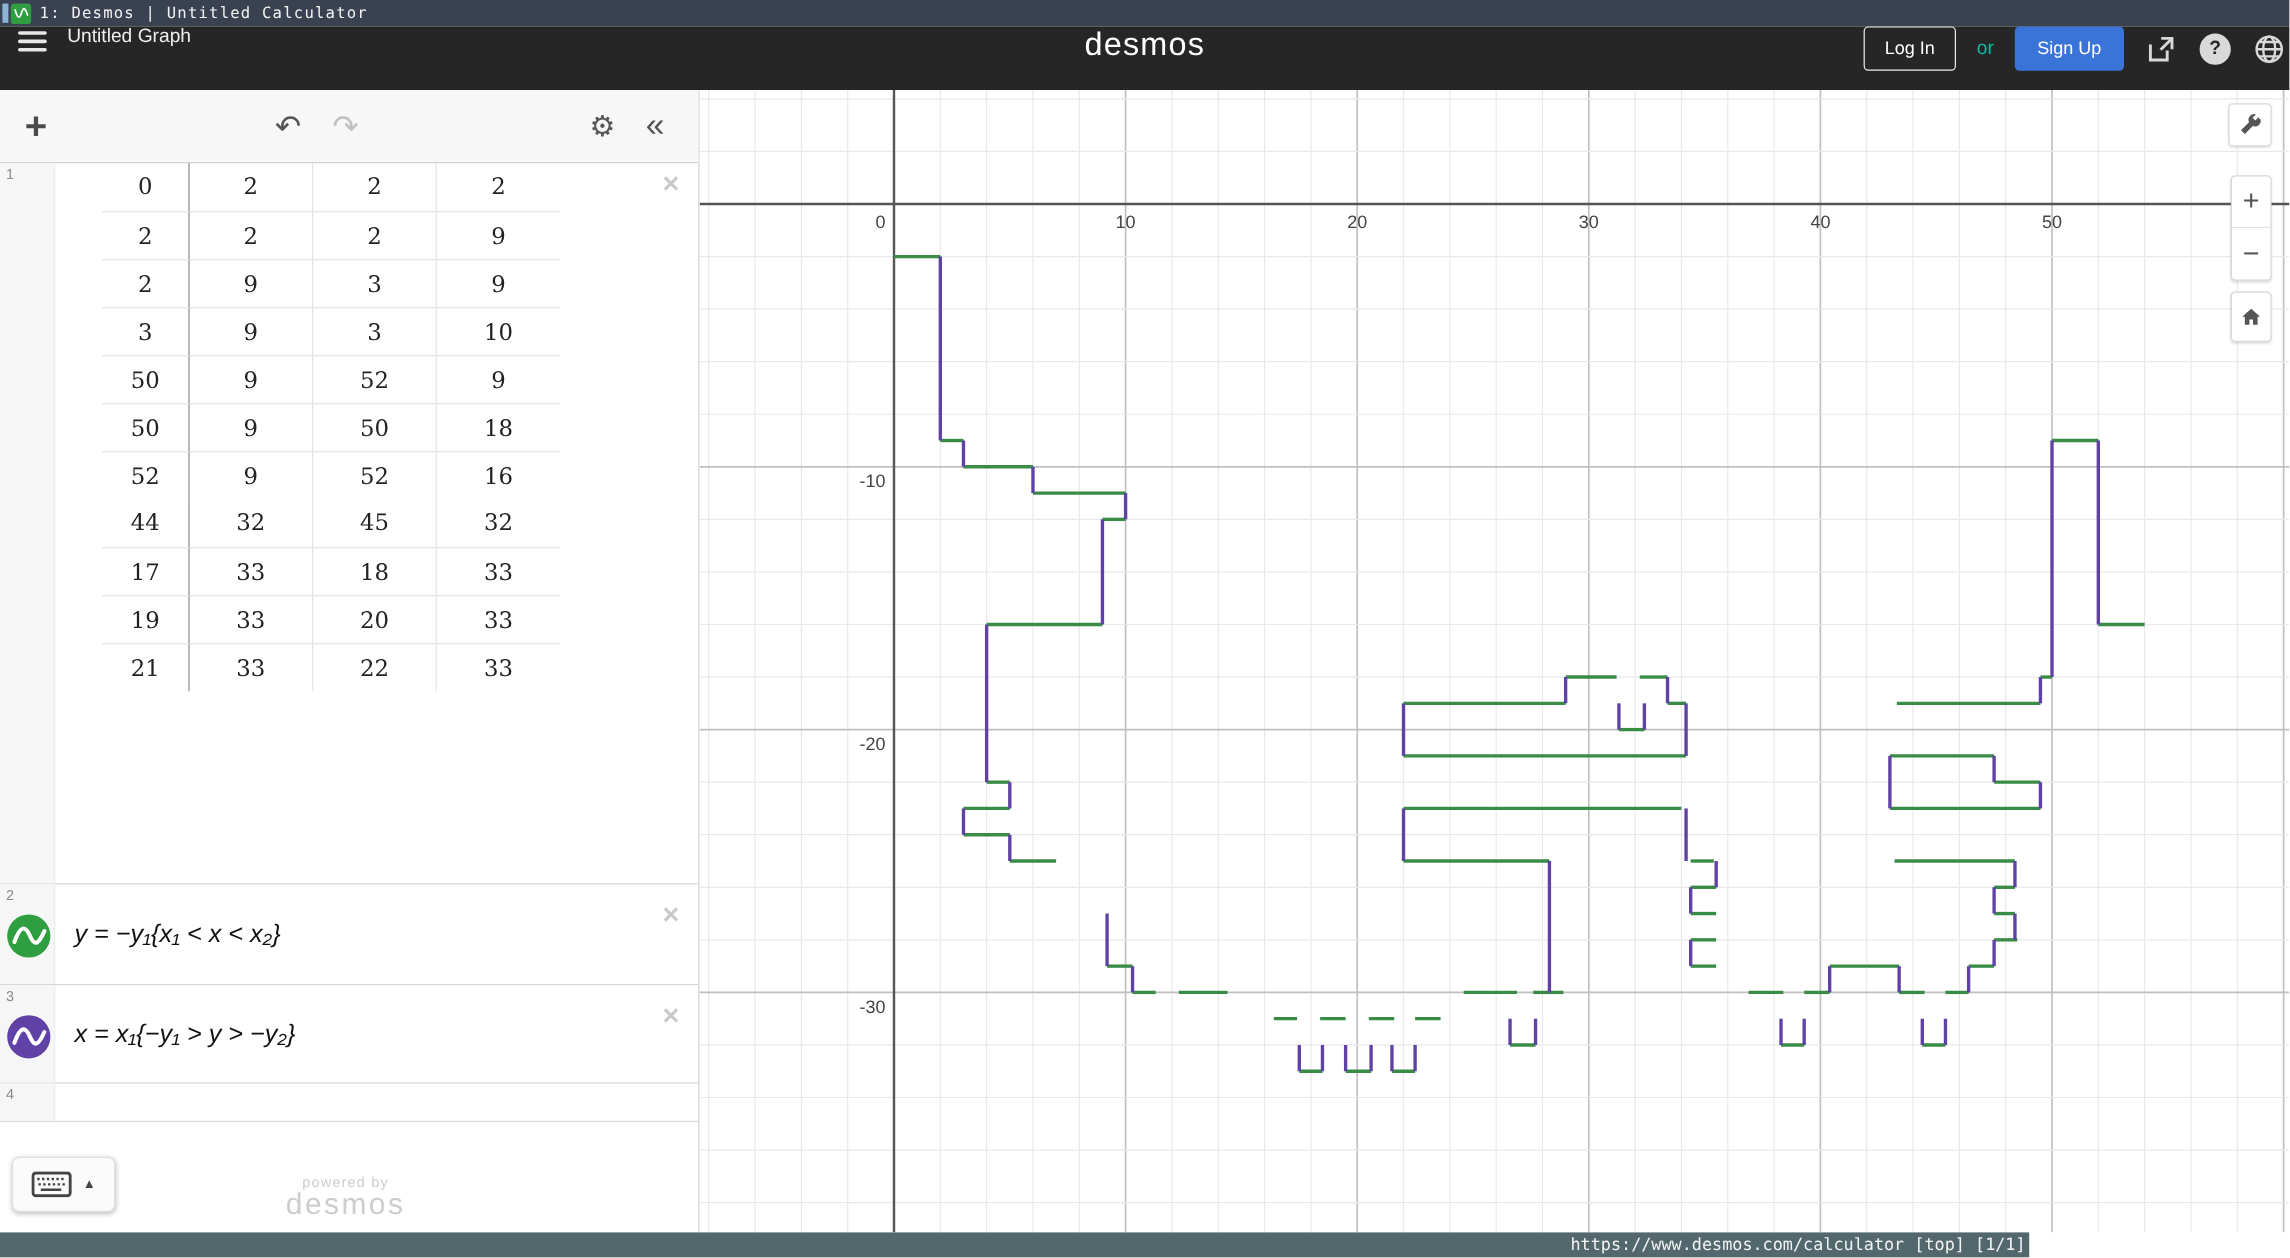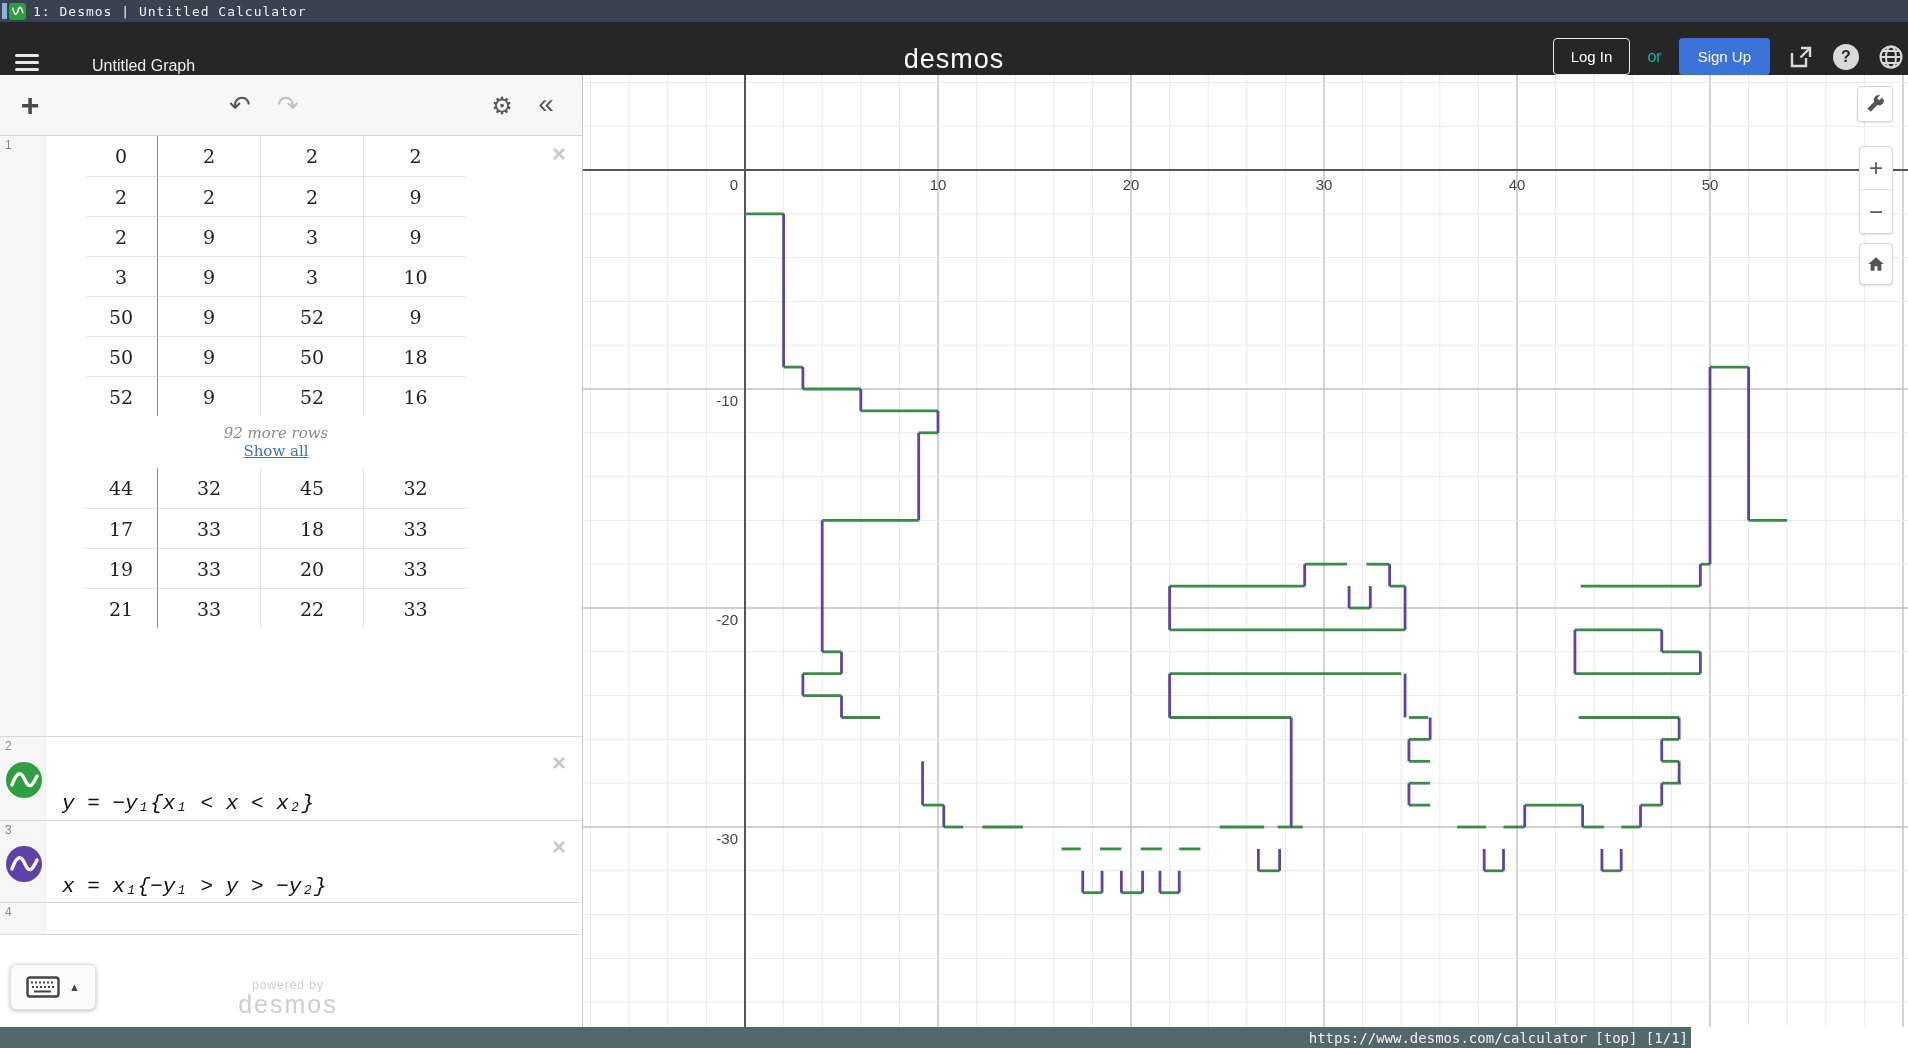--- a/index.html
+++ b/index.html
@@ -11,21 +11,21 @@
   .termbar { position:absolute; left:0; top:0; width:1908px; height:22px;
              background:#3a4150; display:flex; align-items:center; }
   .termbar .accent { width:5px; height:16px; background:#8ab4d8; margin-left:2px; }
   .termbar .dlogo { width:17px; height:17px; border-radius:3px; background:#2f9e41;
                     margin-left:2px; display:flex; align-items:center; justify-content:center; }
   .termbar .title { color:#f2f2f2; font-family:"DejaVu Sans Mono", monospace;
                     font-size:13px; margin-left:7px; letter-spacing:1px; }
 
   
   .appheader { position:absolute; left:0; top:22px; width:1908px; height:53px;
-               background:#262626; display:flex; align-items:flex-end;gap:36px; }
+               background:#262626; display:flex; align-items:flex-start; }
   .hamburger { width:24px; margin-left:15px; cursor:pointer; }
   .hamburger div { height:3px; background:#e8e8e8; border-radius:2px; margin:4px 0; }
   .graph-title { color:#ededed; font-size:16px; margin-left:17px; }
   .wordmark { position:absolute; left:0; right:0; text-align:center; color:#fff;
               font-size:27px; letter-spacing:1px; font-weight:400; }
   .hdr-right { position:absolute; right:3px; display:flex; align-items:center; gap:17px; }
   .btn-login { background:transparent; border:1px solid #ededed; color:#fff; font-size:15px;
                padding:9px 17px; border-radius:4px; cursor:pointer; }
   .or-label { color:#14b8a6; font-size:16px; }
   .btn-signup { border:none; color:#fff; font-size:15px; padding:10px 19px;
@@ -75,21 +75,21 @@
   .toggle-circle { width:21px; height:21px; border:4px solid #dcdcdc; border-radius:50%;
                    margin-right:9px; background:#fff; flex:none; cursor:pointer; }
   .more-note { height:52px; display:flex; flex-direction:column; align-items:center;
                justify-content:center; }
   .more-note .n1 { color:#8a8a8a; font-style:italic; font-size:15px; }
   .more-note a { color:#3f6fc4; font-size:15px; text-decoration:underline; cursor:pointer; }
 
   
   .expr-icon { position:absolute; left:5px; top:24px; width:38px; height:38px; cursor:pointer; }
   .expr-text { position:absolute; left:62px; top:50%; transform:translateY(-50%);
-               font-family:Liberation Mono, monospace; font-style:italic; font-size:21px; color:#111;margin-top:24px; }
+               font-family:Liberation Sans, sans-serif; font-style:italic; font-size:21px; color:#111; }
 
   
   .kb-btn { position:absolute; left:10px; top:889px; width:86px; height:46px; background:#fbfbfb;
             border:1px solid #e0e0e0; border-radius:6px; box-shadow:0 1px 4px rgba(0,0,0,.25);
             display:flex; align-items:center; justify-content:center; gap:9px; cursor:pointer; }
   .powered { position:absolute; left:158px; top:903px; width:260px; text-align:center;
              color:#cdcdcd; }
   .powered .p1 { font-size:12px; letter-spacing:1px; }
   .powered .p2 { font-size:25px; letter-spacing:2px; margin-top:-2px; }
 
@@ -212,24 +212,20 @@
             <div class="t-cell">50</div>
             <div class="t-cell">18</div>
           </div>
           <div class="t-row">
             <div class="t-cell">52</div>
             <div class="t-cell">9</div>
             <div class="t-cell">52</div>
             <div class="t-cell">16</div>
           </div>
         </div>
-      <div class="more-note">
-        <span class="n1">92 more rows</span>
-        <a>Show all</a>
-      </div>
       <div id="tbl-bottom">
           <div class="t-row">
             <div class="t-cell">44</div>
             <div class="t-cell">32</div>
             <div class="t-cell">45</div>
             <div class="t-cell">32</div>
           </div>
           <div class="t-row">
             <div class="t-cell">17</div>
             <div class="t-cell">33</div>

